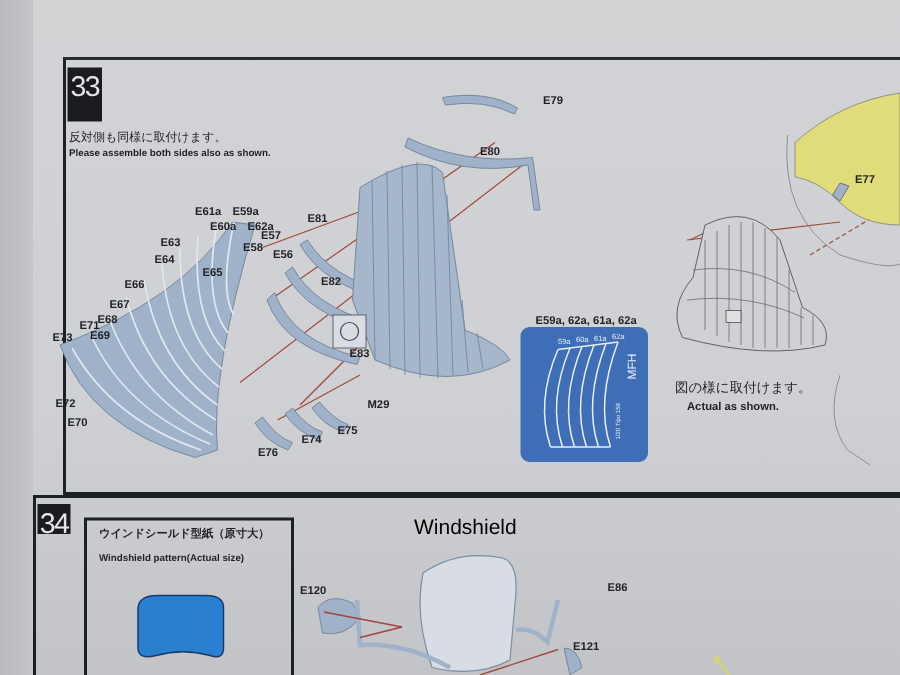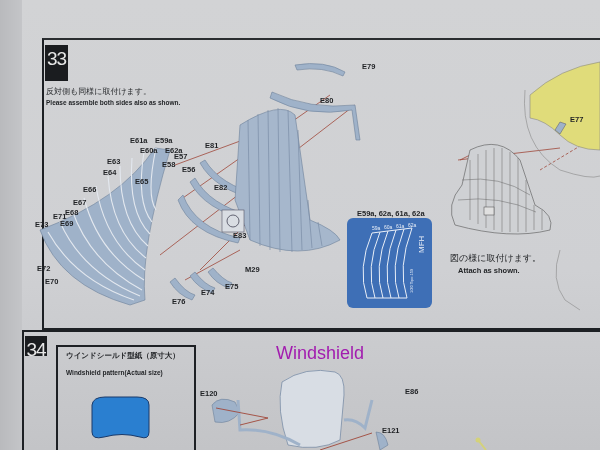--- a/index.html
+++ b/index.html
@@ -9,21 +9,21 @@
   .panel{position:absolute;border:2px solid #1d2024;border-right:none;}
   .panel33{left:42px;top:38px;width:580px;height:288px;border-bottom:2px solid #1d2024;border-top:2px solid #2a2d30;}
   .panel34{left:22px;top:330px;width:600px;height:130px;border-top:2px solid #1d2024;}
   .step-num{position:absolute;background:#1a1c1f;color:#e6e6e6;font-family:"Liberation Sans",sans-serif;font-size:19px;text-align:center;line-height:27px;letter-spacing:-1px;}
   .txt{position:absolute;color:#1f2124;white-space:nowrap;}
   .jp{font-size:8px;}
   .en{font-size:7px;font-weight:bold;}
   .lbl{position:absolute;font-size:7.5px;color:#1f2124;font-weight:bold;white-space:nowrap;font-family:"Liberation Sans",sans-serif;}
   svg{position:absolute;left:0;top:0;}
   .patt-box{position:absolute;left:56px;top:345px;width:136px;height:110px;border:2px solid #1d2024;}
-  .title-ws{position:absolute;left:276px;top:343px;font-size:18px;color:#a21caf;}
+  .title-ws{position:absolute;left:276px;top:343px;font-size:14px;color:#000000;}
   .bluebox{position:absolute;left:347px;top:218px;width:85px;height:90px;background:#3e6fb6;border-radius:6px;}
 </style>
 </head>
 <body>
 
 <div class="page-edge"></div>
 <div class="page"></div>
 
 <div class="panel panel33"></div>
 <div class="step-num" style="left:45px;top:45px;width:23px;height:36px;">33</div>
@@ -159,21 +159,21 @@
   </svg>
   <div class="txt" style="left:25px;top:7px;font-size:5px;color:#e8eef7;">59a</div>
   <div class="txt" style="left:37px;top:6px;font-size:5px;color:#e8eef7;">60a</div>
   <div class="txt" style="left:49px;top:5px;font-size:5px;color:#e8eef7;">61a</div>
   <div class="txt" style="left:61px;top:4px;font-size:5px;color:#e8eef7;">62a</div>
   <div class="txt" style="left:70px;top:35px;font-size:8px;color:#e8eef7;transform:rotate(-90deg);transform-origin:left top;">MFH</div>
   <div class="txt" style="left:62px;top:75px;font-size:4px;color:#e8eef7;transform:rotate(-90deg);transform-origin:left top;">1/20 Tipo 159</div>
 </div>
 
 <div class="txt" style="left:450px;top:252px;font-size:9px;">図の様に取付けます。</div>
-<div class="txt" style="left:458px;top:266px;font-size:7.5px;font-weight:bold;">Attach as shown.</div>
+<div class="txt" style="left:458px;top:266px;font-size:7.5px;font-weight:bold;">Actual as shown.</div>
 
 <div class="panel panel34"></div>
 <div class="step-num" style="left:25px;top:336px;width:22px;height:20px;">34</div>
 <div class="patt-box"></div>
 <div class="txt" style="left:66px;top:351px;font-size:7.5px;font-weight:bold;">ウインドシールド型紙（原寸大）</div>
 <div class="txt" style="left:66px;top:369px;font-size:6.5px;font-weight:bold;">Windshield pattern(Actual size)</div>
 <svg width="600" height="450">
   <path d="M92 405 Q93 397 105 397 L137 397 Q149 397 149 405 L149 432 Q149 440 140 437 Q122 432 104 437 Q92 440 92 432 Z" fill="#2a7fd0" stroke="#1a3a6a" stroke-width="1"></path>
 
   <path d="M282 382 Q305 366 335 372 Q345 375 344 395 L340 440 Q318 452 288 445 Q276 410 282 382 Z" fill="#d8dde4" stroke="#7a8da6" stroke-width="0.8"></path>

